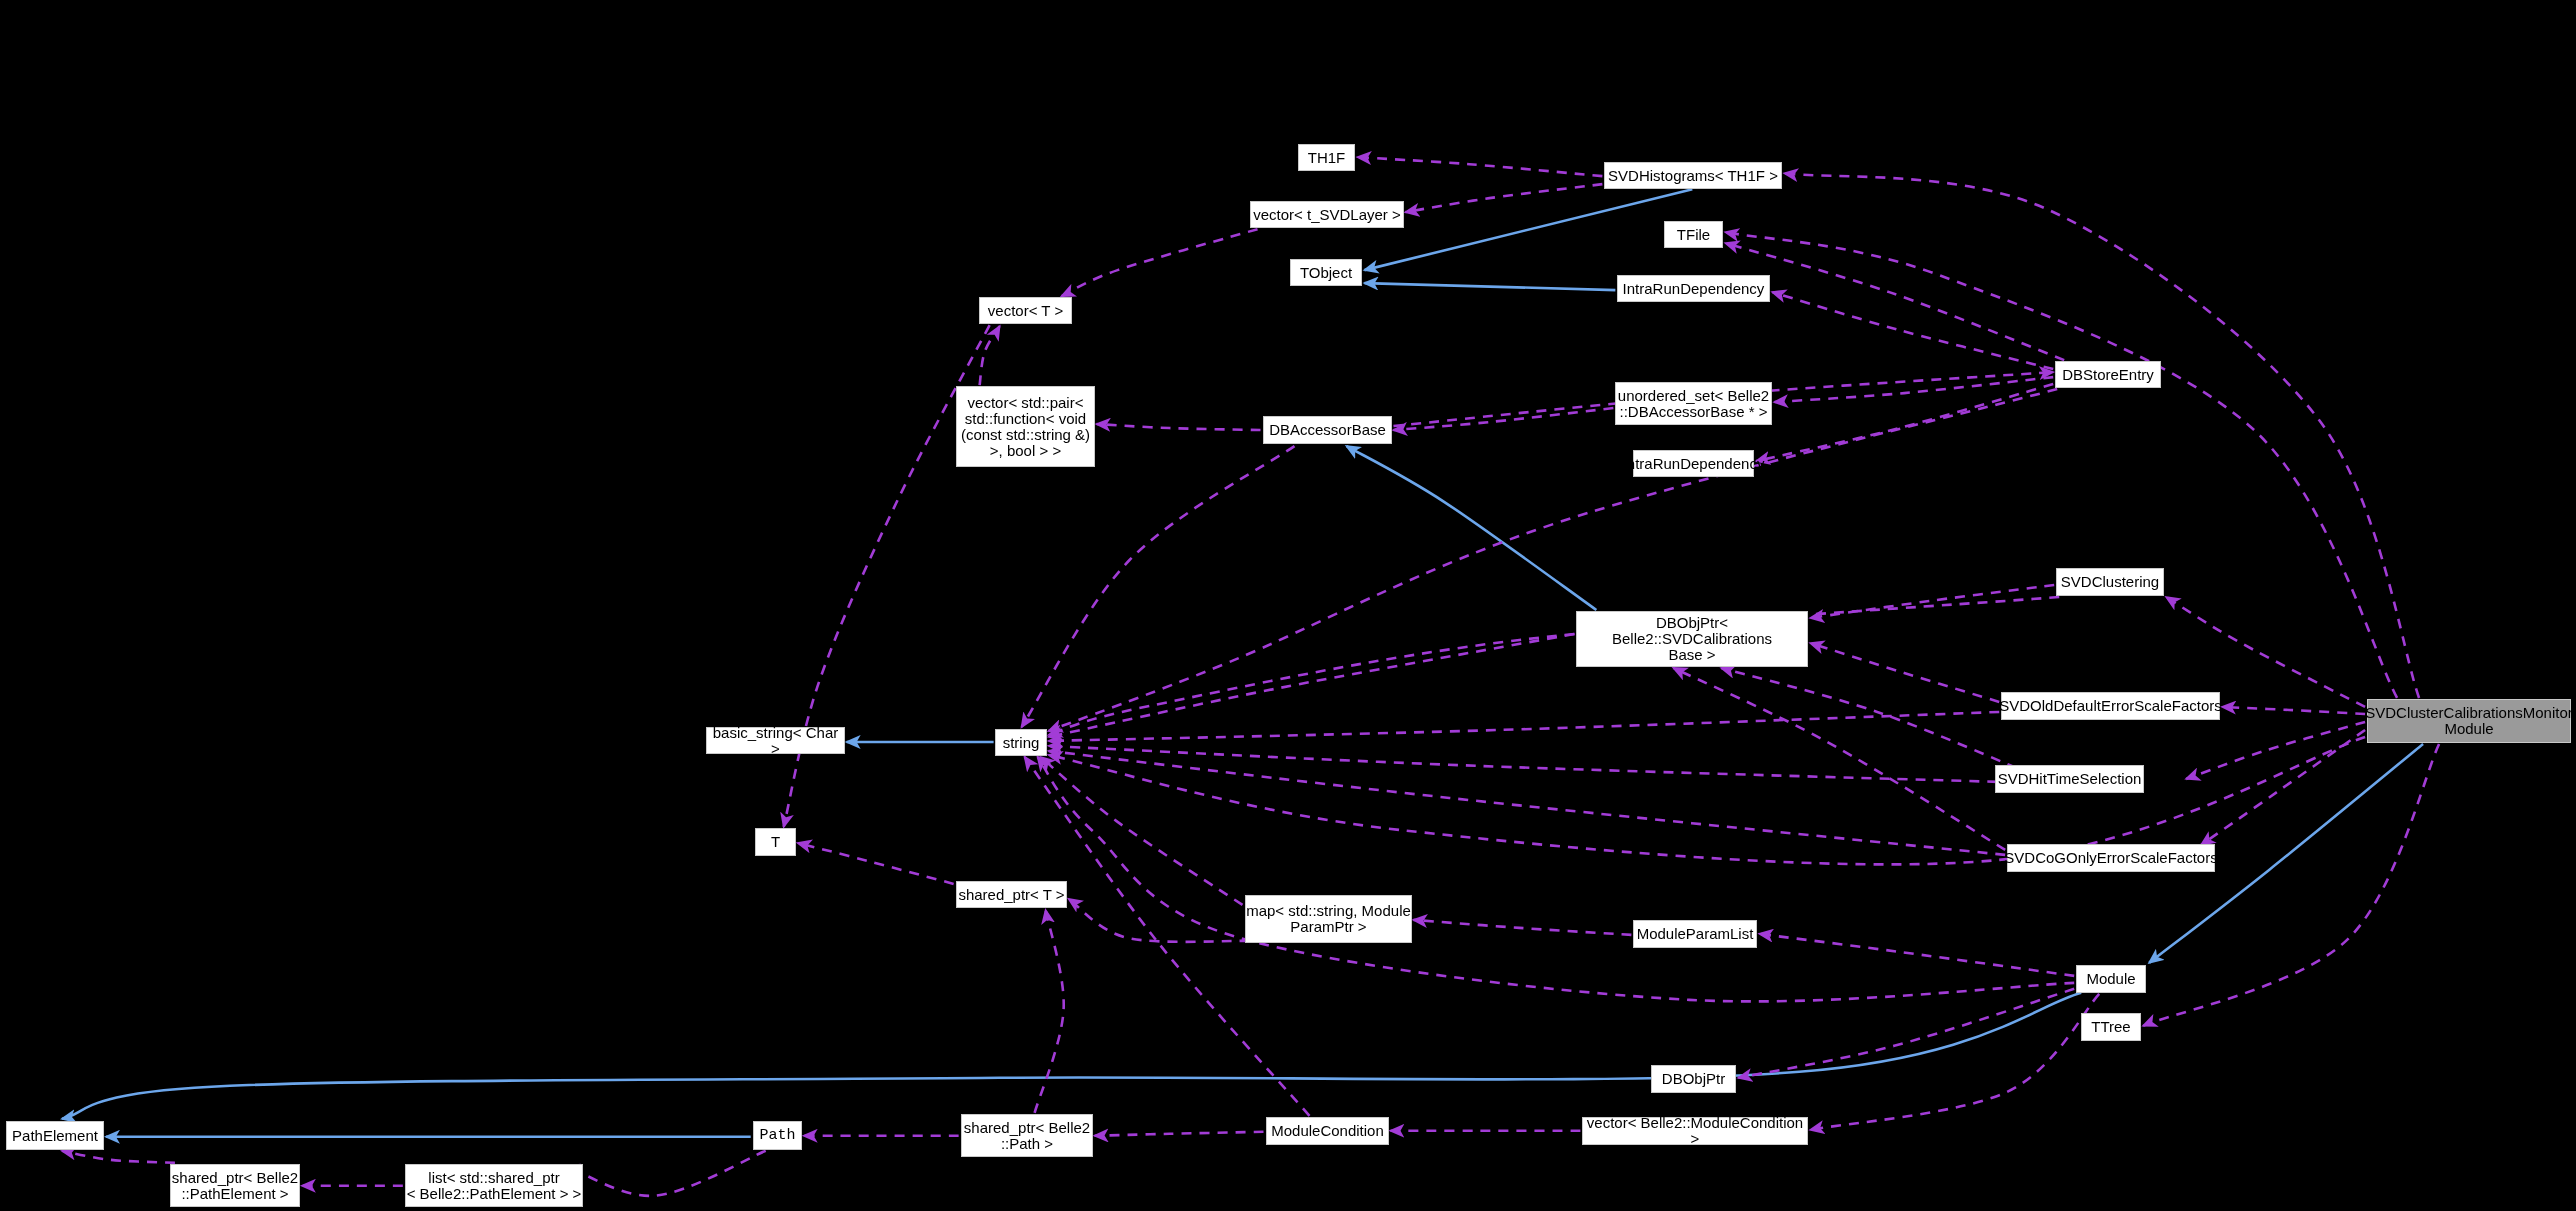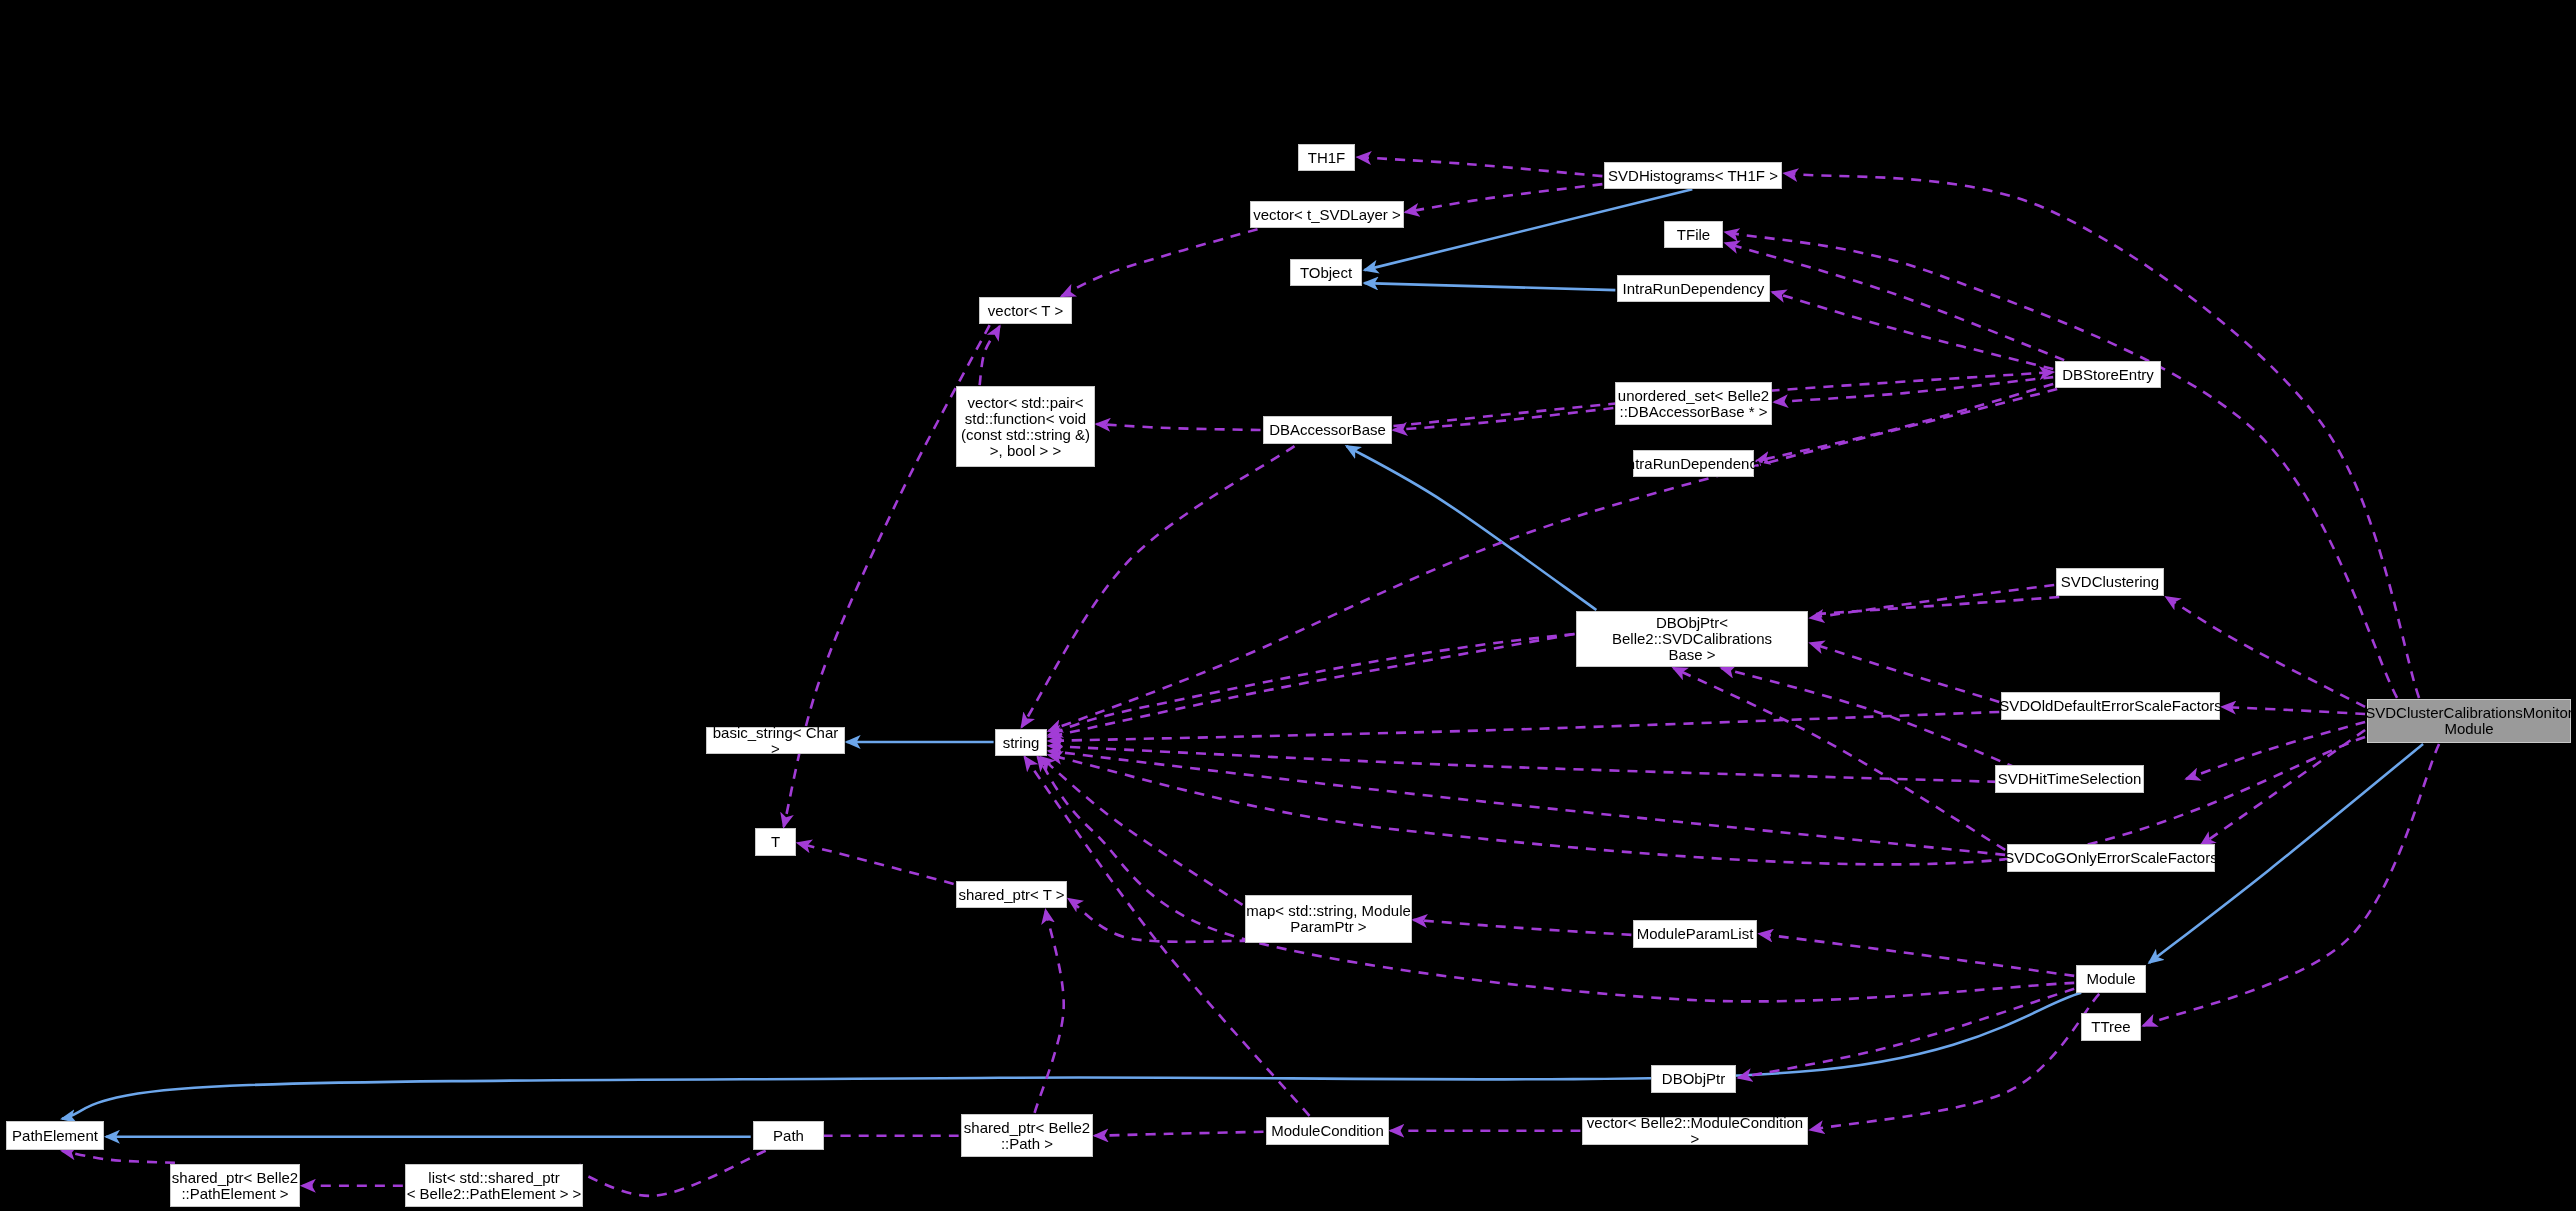--- a/index.html
+++ b/index.html
@@ -117,20 +117,20 @@
       <div class="node" style="left: 1651px; top: 1065px; width: 85px; height: 28px;">DBObjPtr</div>
       <div class="node" style="left: 2076px; top: 965px; width: 70px; height: 28px;">Module</div>
       <div class="node" style="left: 2081px; top: 1013px; width: 60px; height: 28px;">TTree</div>
       <div class="node main" style="left: 2367px; top: 699px; width: 204px; height: 44px;">SVDClusterCalibrationsMonitor
 Module</div>
       <div class="node" style="left: 6px; top: 1121px; width: 98px; height: 29px;">PathElement</div>
       <div class="node" style="left: 170px; top: 1164px; width: 130px; height: 43px;">shared_ptr&lt; Belle2
 ::PathElement &gt;</div>
       <div class="node" style="left: 405px; top: 1164px; width: 178px; height: 43px;">list&lt; std::shared_ptr
 &lt; Belle2::PathElement &gt; &gt;</div>
-      <div class="node" style="left: 753px; top: 1121px; width: 71px; height: 29px;">Path</div>
+      <div class="node" style="left: 753px; top: 1121px; width: 49px; height: 29px; font-family: Liberation Mono, monospace;">Path</div>
       <div class="node" style="left: 961px; top: 1114px; width: 132px; height: 43px;">shared_ptr&lt; Belle2
 ::Path &gt;</div>
       <div class="node" style="left: 1266px; top: 1117px; width: 123px; height: 28px;">ModuleCondition</div>
       <div class="node" style="left: 1582px; top: 1117px; width: 226px; height: 28px;">vector&lt; Belle2::ModuleCondition &gt;</div>
     </div>
 </div>
 
 
 </body></html>

